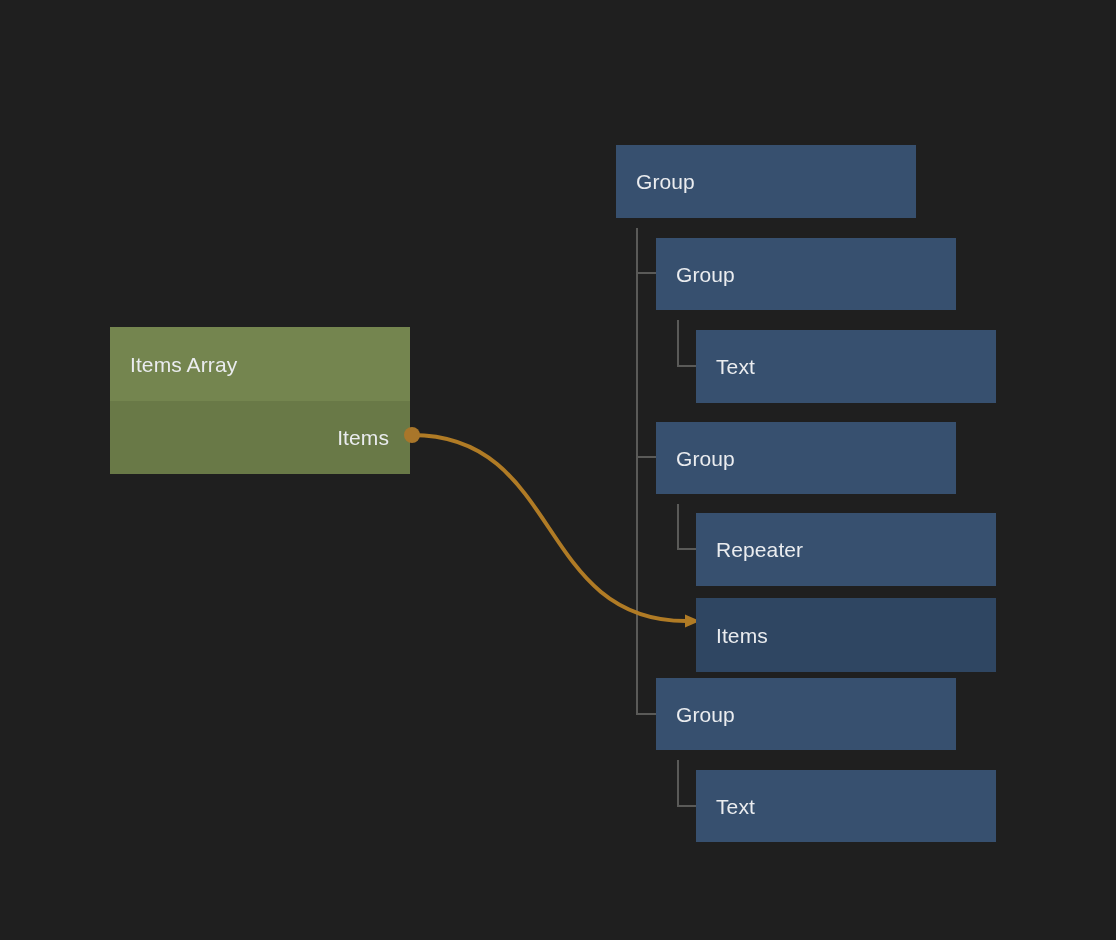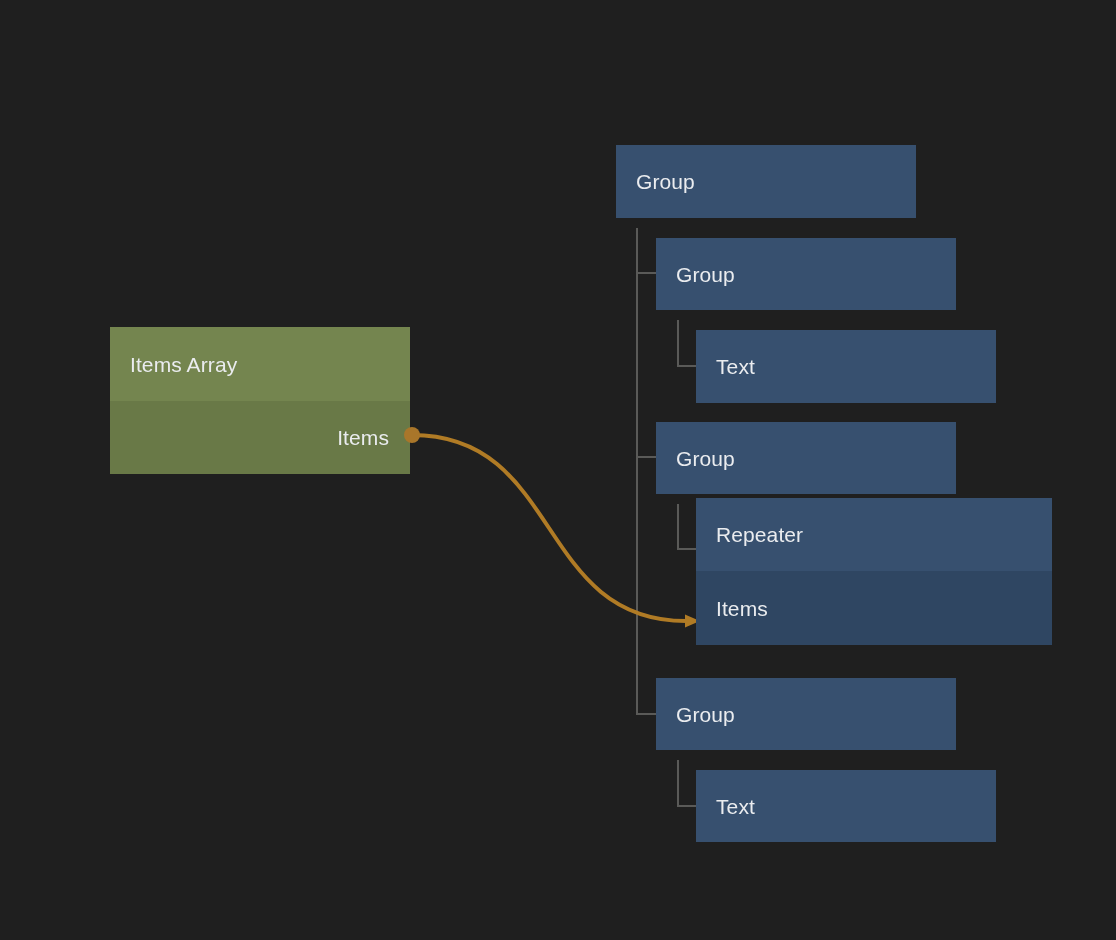--- a/index.html
+++ b/index.html
@@ -142,21 +142,21 @@
       <span class="row-label">Text</span>
     </div>
   </div>
 
   <div class="node blue" id="node-group-2" style="left: 656px; top: 422px; width: 300px;">
     <div class="node-row header" style="height:72px;">
       <span class="row-label">Group</span>
     </div>
   </div>
 
-  <div class="node blue" id="node-repeater" style="left: 696px; top: 498px; width: 356px;">
+  <div class="node blue" id="node-repeater" style="left: 696px; top: 513px; width: 300px; gap: 12px;">
     <div class="node-row header" style="height:73px;">
       <span class="row-label">Repeater</span>
     </div>
     <div class="node-row body" style="height:74px;">
       <span class="row-label">Items</span>
     </div>
   </div>
 
   <div class="node blue" id="node-group-3" style="left: 656px; top: 678px; width: 300px;">
     <div class="node-row header" style="height:72px;">

